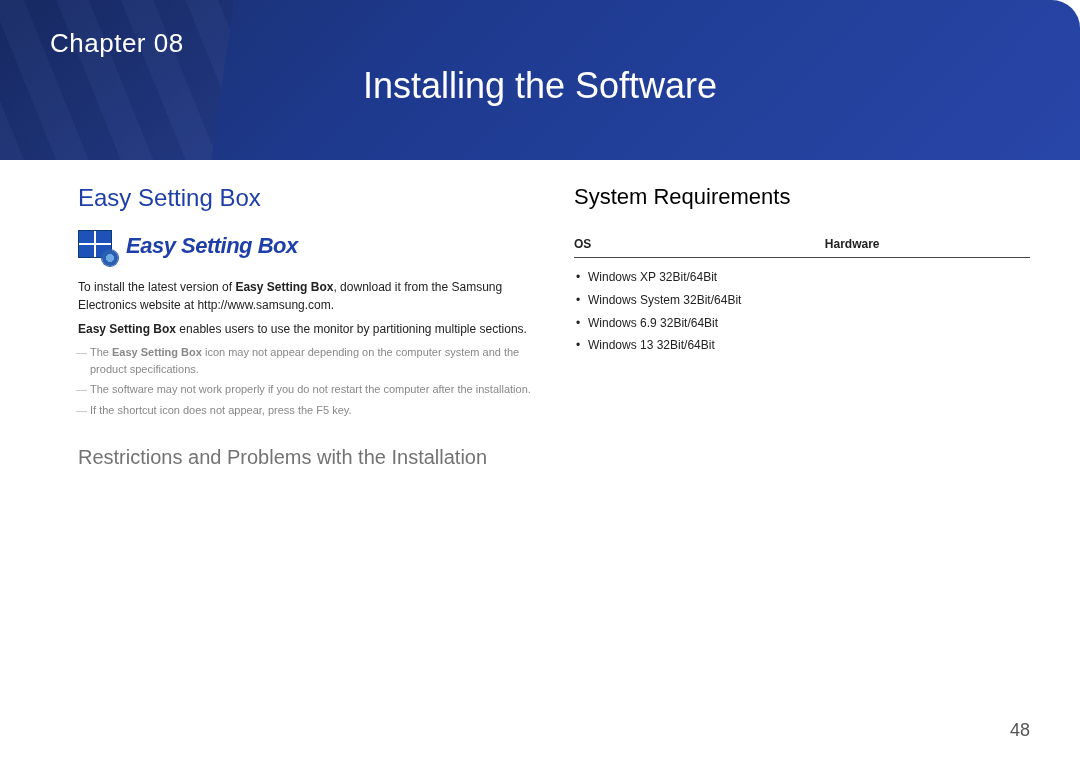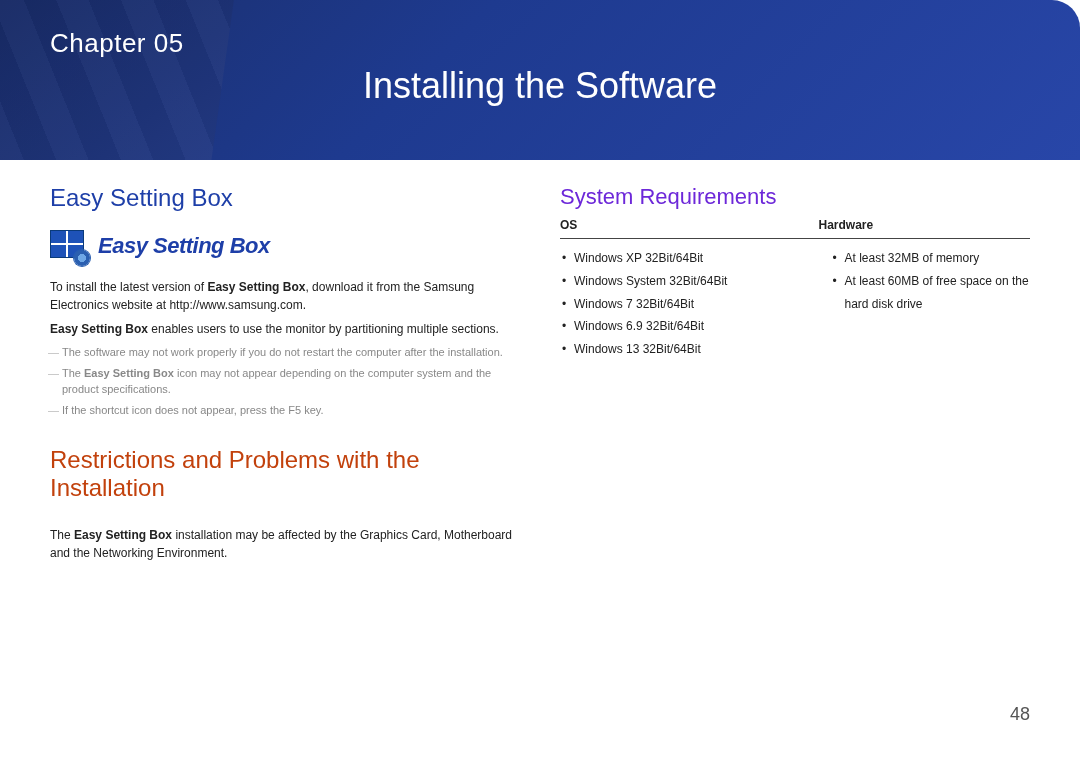--- a/index.html
+++ b/index.html
@@ -40,42 +40,42 @@
   .banner-title {
     position: relative;
     color: #fff;
     font-size: 36px;
     font-weight: 400;
     margin-top: 6px;
     text-align: center;
   }
   .content {
     display: flex;
-    padding: 24px 50px 0 50px;
+    padding: 24px 50px 0 78px;
     gap: 40px;
   }
   .col { flex: 1; min-width: 0; }
   .h-blue {
     color: #1e3fa8;
     font-size: 24px;
     font-weight: 500;
     margin-bottom: 18px;
   }
   .h-black {
-    color: #6d28d9;
+    color: #000000;
     font-size: 22px;
     font-weight: 500;
-    margin-bottom: 8px;
+    margin-bottom: 27px;
   }
   .h-sub {
-    color: #c2410c;
-    font-size: 24px;
+    color: #737373;
+    font-size: 20px;
     font-weight: 500;
     margin-top: 28px;
-    margin-bottom: 24px;
+    margin-bottom: 10px;
   }
   .esb-logo {
     display: flex;
     align-items: center;
     gap: 10px;
     margin: 8px 0 16px 0;
   }
   .esb-icon {
     width: 38px; height: 32px; position: relative;
   }
@@ -143,31 +143,31 @@
   }
   ul.bullets li::before {
     content: "•";
     position: absolute;
     left: 2px;
     color: #222;
   }
   .page-num {
     position: absolute;
     right: 50px;
-    bottom: 38px;
+    bottom: 22px;
     font-size: 18px;
     color: #555;
   }
   .strong { font-weight: 600; }
 </style>
 </head>
 <body>
 
 <div class="banner">
-  <div class="banner-chapter">Chapter 05</div>
+  <div class="banner-chapter">Chapter 08</div>
   <div class="banner-title">Installing the Software</div>
 </div>
 
 <div class="content">
 
   <div class="col">
     <div class="h-blue">Easy Setting Box</div>
 
     <div class="esb-logo">
       <div class="esb-icon">
@@ -182,54 +182,44 @@
       <div class="esb-logo-text">Easy Setting Box</div>
     </div>
 
     <p class="body">
       <span>To install the latest version of </span><span class="strong">Easy Setting Box</span><span>, download it from the Samsung Electronics website at http://www.samsung.com.</span>
     </p>
     <p class="body">
       <span class="strong">Easy Setting Box</span><span> enables users to use the monitor by partitioning multiple sections.</span>
     </p>
 
-    <p class="note">The software may not work properly if you do not restart the computer after the installation.</p>
     <p class="note">
       <span>The </span><span class="strong">Easy Setting Box</span><span> icon may not appear depending on the computer system and the product specifications.</span>
     </p>
+    <p class="note">The software may not work properly if you do not restart the computer after the installation.</p>
     <p class="note">If the shortcut icon does not appear, press the F5 key.</p>
 
     <div class="h-sub">Restrictions and Problems with the Installation</div>
-    <p class="body">
-      <span>The </span><span class="strong">Easy Setting Box</span><span> installation may be affected by the Graphics Card, Motherboard and the Networking Environment.</span>
-    </p>
   </div>
 
   <div class="col">
     <div class="h-black">System Requirements</div>
 
     <div class="table">
       <div class="thead">
         <div class="th">OS</div>
         <div class="th">Hardware</div>
       </div>
       <div class="tbody">
         <div class="tcol">
           <ul class="bullets">
             <li>Windows XP 32Bit/64Bit</li>
             <li>Windows System 32Bit/64Bit</li>
-            <li>Windows 7 32Bit/64Bit</li>
             <li>Windows 6.9 32Bit/64Bit</li>
             <li>Windows 13 32Bit/64Bit</li>
-          </ul>
-        </div>
-        <div class="tcol">
-          <ul class="bullets">
-            <li>At least 32MB of memory</li>
-            <li>At least 60MB of free space on the hard disk drive</li>
           </ul>
         </div>
       </div>
     </div>
   </div>
 
 </div>
 
 <div class="page-num">48</div>
 

